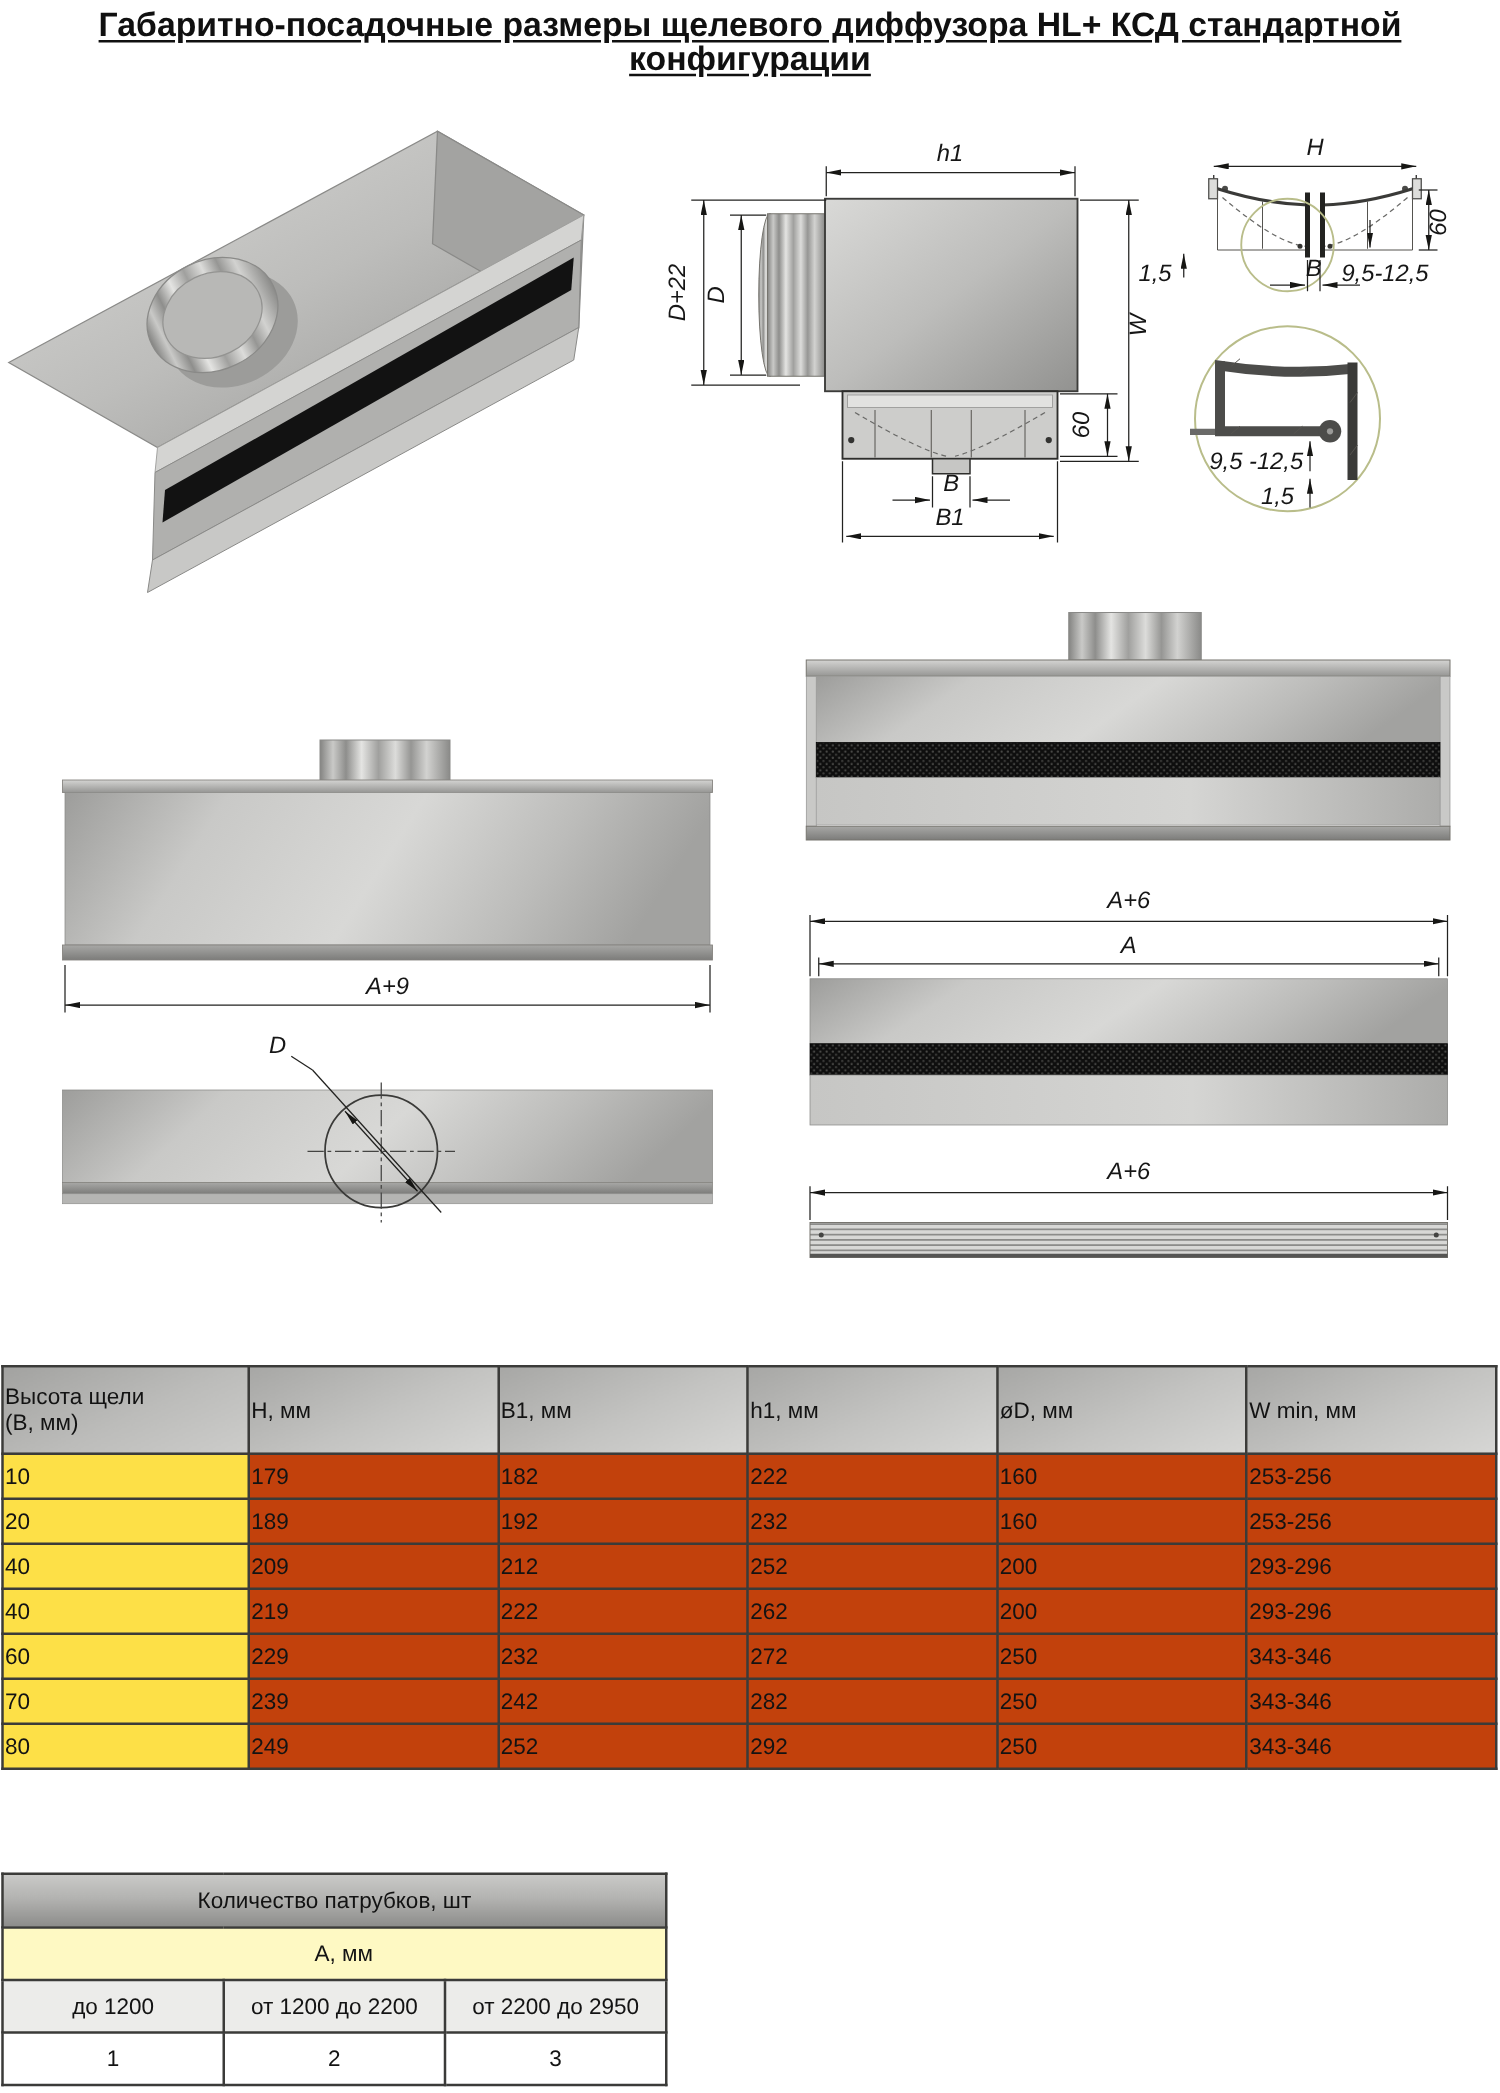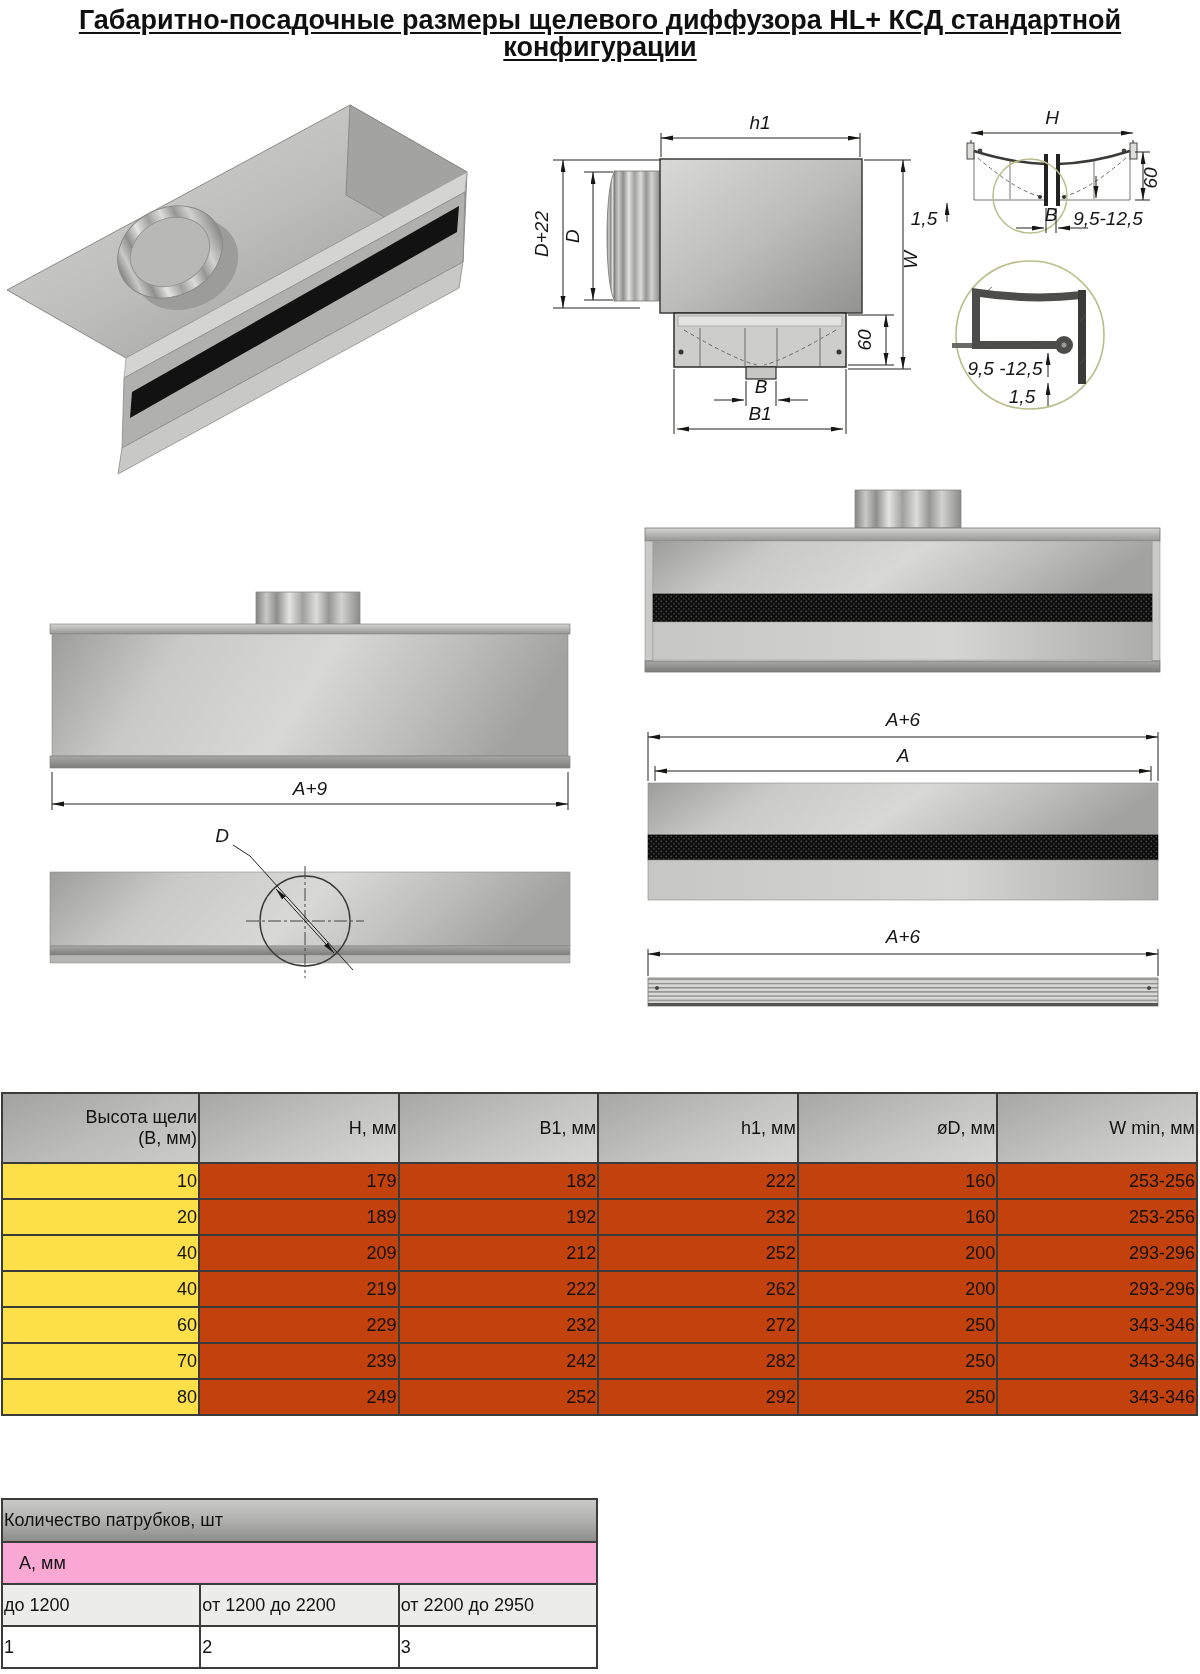--- a/index.html
+++ b/index.html
@@ -10,32 +10,32 @@
   .title .u{text-decoration:underline;text-underline-offset:3px;}
   svg.drawings{position:absolute;top:0;left:0;}
   .dim{font-family:"Liberation Sans",sans-serif;font-style:italic;font-size:19px;
        fill:#161616;text-anchor:middle;}
   .dl{stroke:#222220;stroke-width:1;fill:none;}
   .thin{stroke:#55534f;stroke-width:0.8;fill:none;}
   .dash{stroke:#6a6a68;stroke-width:1;fill:none;stroke-dasharray:4 3;}
   .cdash{stroke:#444442;stroke-width:1;fill:none;stroke-dasharray:13 3 3 3;}
 
   table.main{position:absolute;top:1092px;left:1px;width:1197px;border-collapse:collapse;
-             table-layout:fixed;text-align:right;font-size:18px;border:2px solid #f9a8d4;}
+             table-layout:fixed;text-align:left;font-size:18px;border:2px solid #f9a8d4;}
   table.main th{height:66px;font-weight:normal;font-size:18px;border:2px solid #3b3b39;
                 background:linear-gradient(155deg,#a7a7a5 0%,#c3c3c1 55%,#d6d6d4 100%);color:#131313;}
   table.main th.first{background:linear-gradient(155deg,#a2a2a0 0%,#bcbcba 55%,#ccccca 100%);}
   table.main td{height:32px;border:2px solid #3b3b39;background:#c2410c;color:#131313;}
   table.main td.rowhead{background:#fde047;}
 
-  table.pipes{position:absolute;top:1498px;left:1px;width:597px;border-collapse:collapse;
-              table-layout:fixed;text-align:left;font-size:18px;border:2px solid #3b3b39;color:#131313;}
+  table.pipes{position:absolute;top:1498px;left:1px;width:533px;border-collapse:collapse;
+              table-layout:fixed;text-align:center;font-size:18px;border:2px solid #3b3b39;color:#131313;}
   table.pipes td{border:2px solid #3b3b39;}
   table.pipes td.ptitle{height:39px;background:linear-gradient(180deg,#c9c9c7 0%,#b3b3b1 45%,#8d8d8b 100%);}
-  table.pipes td.sub{height:38px;background:#f9a8d4;padding-left:16px;}
+  table.pipes td.sub{height:38px;background:#fef9c3;padding-left:16px;}
   table.pipes td.range{height:38px;background:#ececea;}
   table.pipes td.cnt{height:38px;background:#ffffff;}
 </style>
 </head>
 <body>
 
 <div class="page">
 
   <div class="title">
     <div><span class="u">Габаритно-посадочные размеры щелевого диффузора HL+ КСД стандартной конфигурации</span></div>

